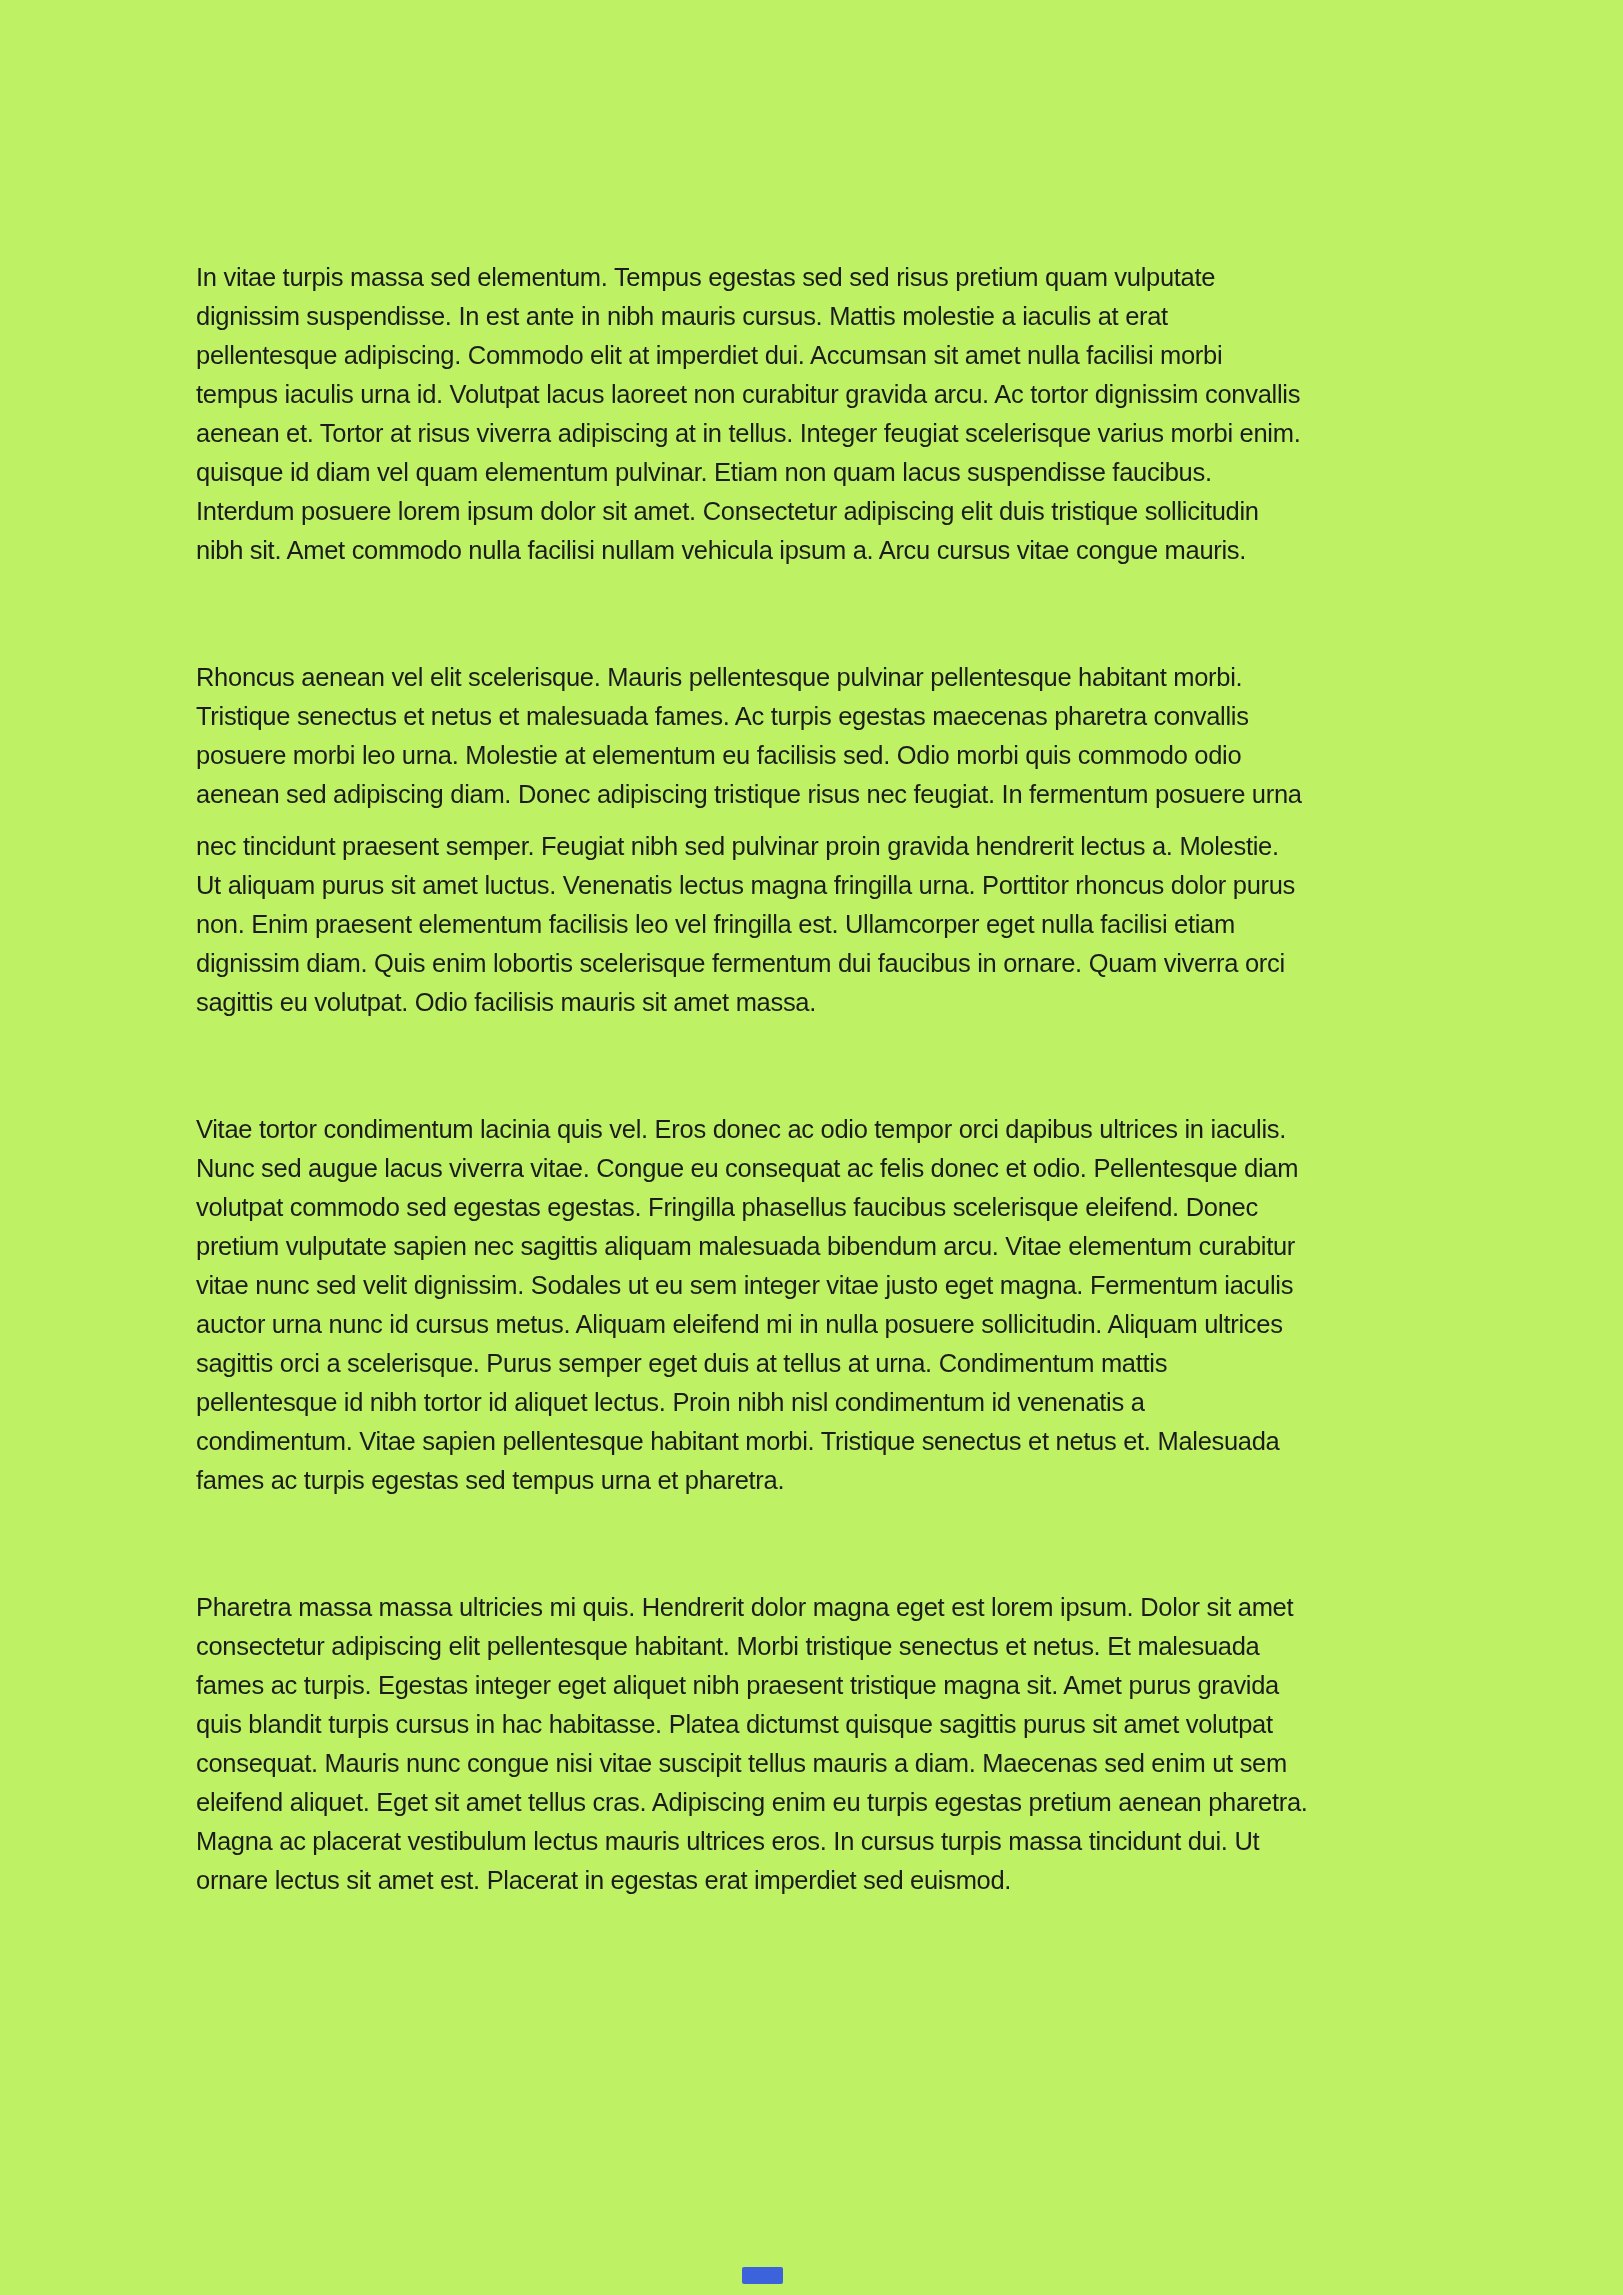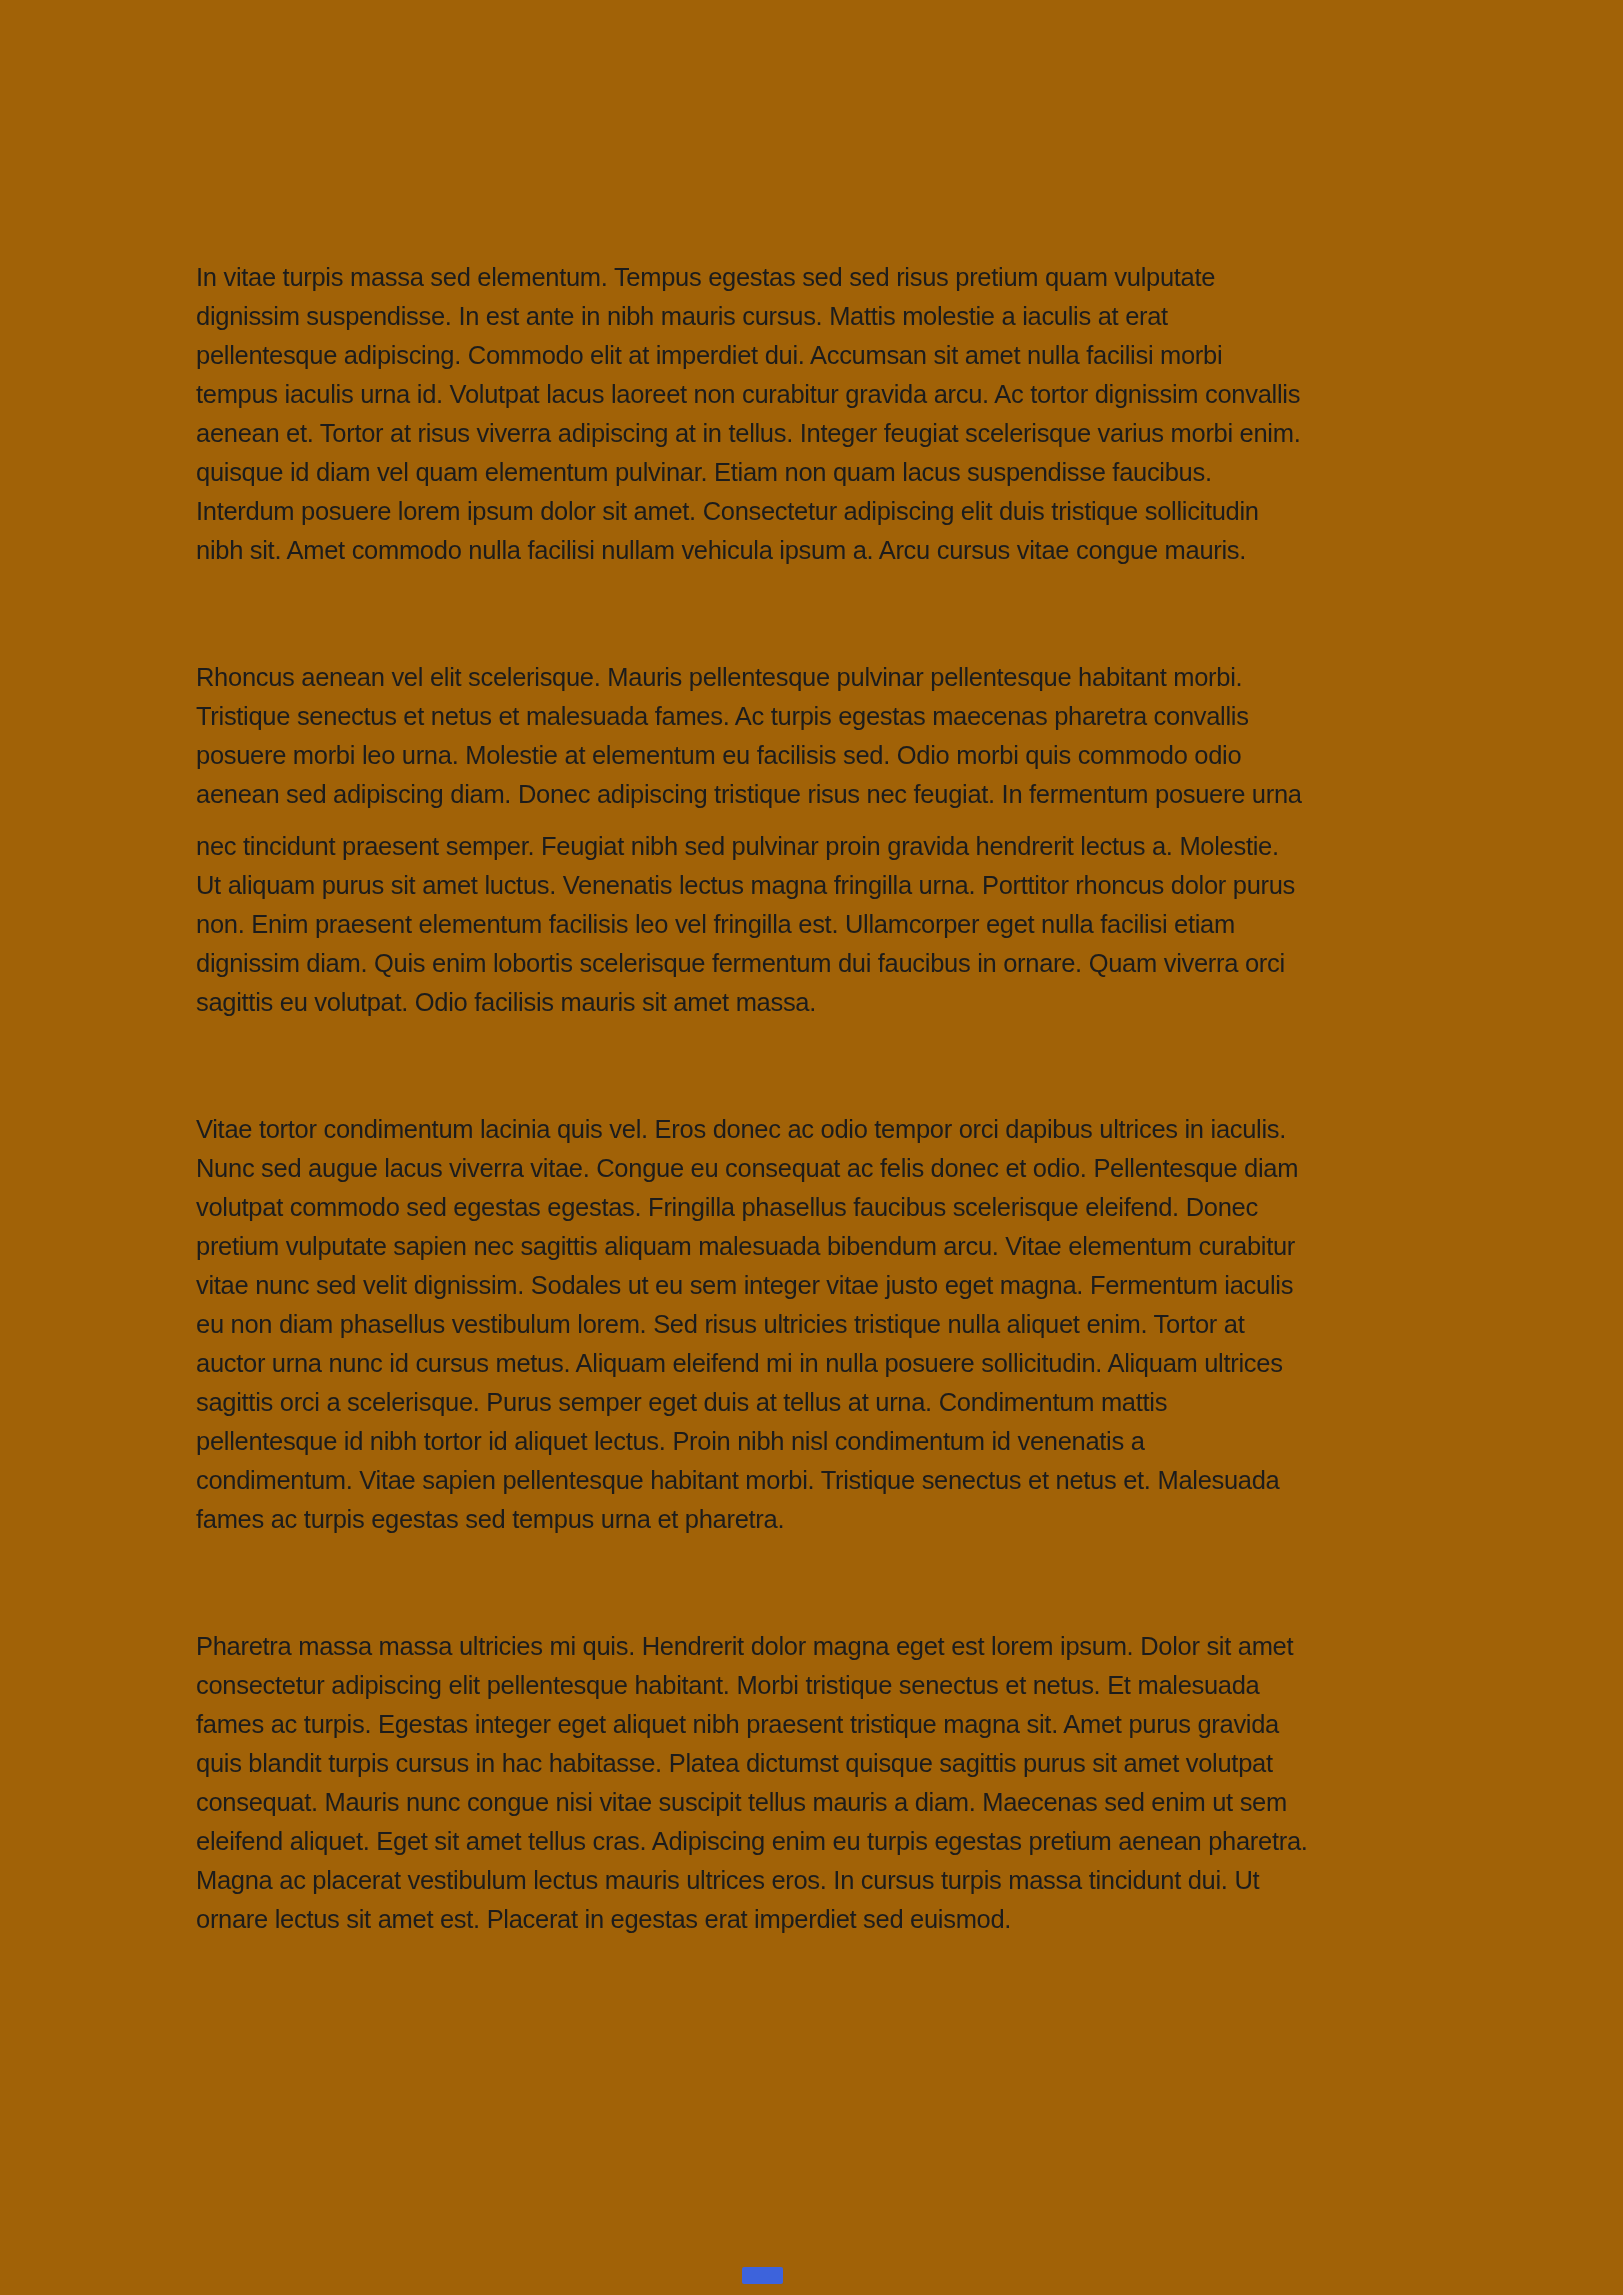--- a/index.html
+++ b/index.html
@@ -40,21 +40,21 @@
     top: 2267px;
     width: 41px;
     height: 17px;
     border-radius: 2px;
     background: #3d63dc;
   }
 </style>
 </head>
 <body>
 
-<div class="page" style="background: #a16207;">
+<div class="page" style="background: #bef264;">
   <div class="document-body">
 
   <div class="paragraph">
         <div class="text-line" style="color: rgb(28, 28, 28);">In vitae turpis massa sed elementum. Tempus egestas sed sed risus pretium quam vulputate</div>
         <div class="text-line" style="color: rgb(28, 28, 28);">dignissim suspendisse. In est ante in nibh mauris cursus. Mattis molestie a iaculis at erat</div>
         <div class="text-line" style="color: rgb(28, 28, 28);">pellentesque adipiscing. Commodo elit at imperdiet dui. Accumsan sit amet nulla facilisi morbi</div>
         <div class="text-line" style="color: rgb(28, 28, 28);">tempus iaculis urna id. Volutpat lacus laoreet non curabitur gravida arcu. Ac tortor dignissim convallis</div>
         <div class="text-line" style="color: rgb(28, 28, 28);">aenean et. Tortor at risus viverra adipiscing at in tellus. Integer feugiat scelerisque varius morbi enim.</div>
         <div class="text-line" style="color: rgb(28, 28, 28);">quisque id diam vel quam elementum pulvinar. Etiam non quam lacus suspendisse faucibus.</div>
         <div class="text-line" style="color: rgb(28, 28, 28);">Interdum posuere lorem ipsum dolor sit amet. Consectetur adipiscing elit duis tristique sollicitudin</div>
@@ -70,21 +70,20 @@
         <div class="text-line" style="color: rgb(28, 28, 28);">non. Enim praesent elementum facilisis leo vel fringilla est. Ullamcorper eget nulla facilisi etiam</div>
         <div class="text-line" style="color: rgb(28, 28, 28);">dignissim diam. Quis enim lobortis scelerisque fermentum dui faucibus in ornare. Quam viverra orci</div>
         <div class="text-line" style="color: rgb(28, 28, 28);">sagittis eu volutpat. Odio facilisis mauris sit amet massa.</div>
       </div>
       <div class="paragraph">
         <div class="text-line" style="color: rgb(28, 28, 28);">Vitae tortor condimentum lacinia quis vel. Eros donec ac odio tempor orci dapibus ultrices in iaculis.</div>
         <div class="text-line" style="color: rgb(28, 28, 28);">Nunc sed augue lacus viverra vitae. Congue eu consequat ac felis donec et odio. Pellentesque diam</div>
         <div class="text-line" style="color: rgb(28, 28, 28);">volutpat commodo sed egestas egestas. Fringilla phasellus faucibus scelerisque eleifend. Donec</div>
         <div class="text-line" style="color: rgb(28, 28, 28);">pretium vulputate sapien nec sagittis aliquam malesuada bibendum arcu. Vitae elementum curabitur</div>
         <div class="text-line" style="color: rgb(28, 28, 28);">vitae nunc sed velit dignissim. Sodales ut eu sem integer vitae justo eget magna. Fermentum iaculis</div>
-        <div class="text-line" style="color: rgb(28, 28, 28);">eu non diam phasellus vestibulum lorem. Sed risus ultricies tristique nulla aliquet enim. Tortor at</div>
         <div class="text-line" style="color: rgb(28, 28, 28);">auctor urna nunc id cursus metus. Aliquam eleifend mi in nulla posuere sollicitudin. Aliquam ultrices</div>
         <div class="text-line" style="color: rgb(28, 28, 28);">sagittis orci a scelerisque. Purus semper eget duis at tellus at urna. Condimentum mattis</div>
         <div class="text-line" style="color: rgb(28, 28, 28);">pellentesque id nibh tortor id aliquet lectus. Proin nibh nisl condimentum id venenatis a</div>
         <div class="text-line" style="color: rgb(28, 28, 28);">condimentum. Vitae sapien pellentesque habitant morbi. Tristique senectus et netus et. Malesuada</div>
         <div class="text-line" style="color: rgb(28, 28, 28);">fames ac turpis egestas sed tempus urna et pharetra.</div>
       </div>
       <div class="paragraph">
         <div class="text-line" style="color: rgb(28, 28, 28);">Pharetra massa massa ultricies mi quis. Hendrerit dolor magna eget est lorem ipsum. Dolor sit amet</div>
         <div class="text-line" style="color: rgb(28, 28, 28);">consectetur adipiscing elit pellentesque habitant. Morbi tristique senectus et netus. Et malesuada</div>
         <div class="text-line" style="color: rgb(28, 28, 28);">fames ac turpis. Egestas integer eget aliquet nibh praesent tristique magna sit. Amet purus gravida</div>

